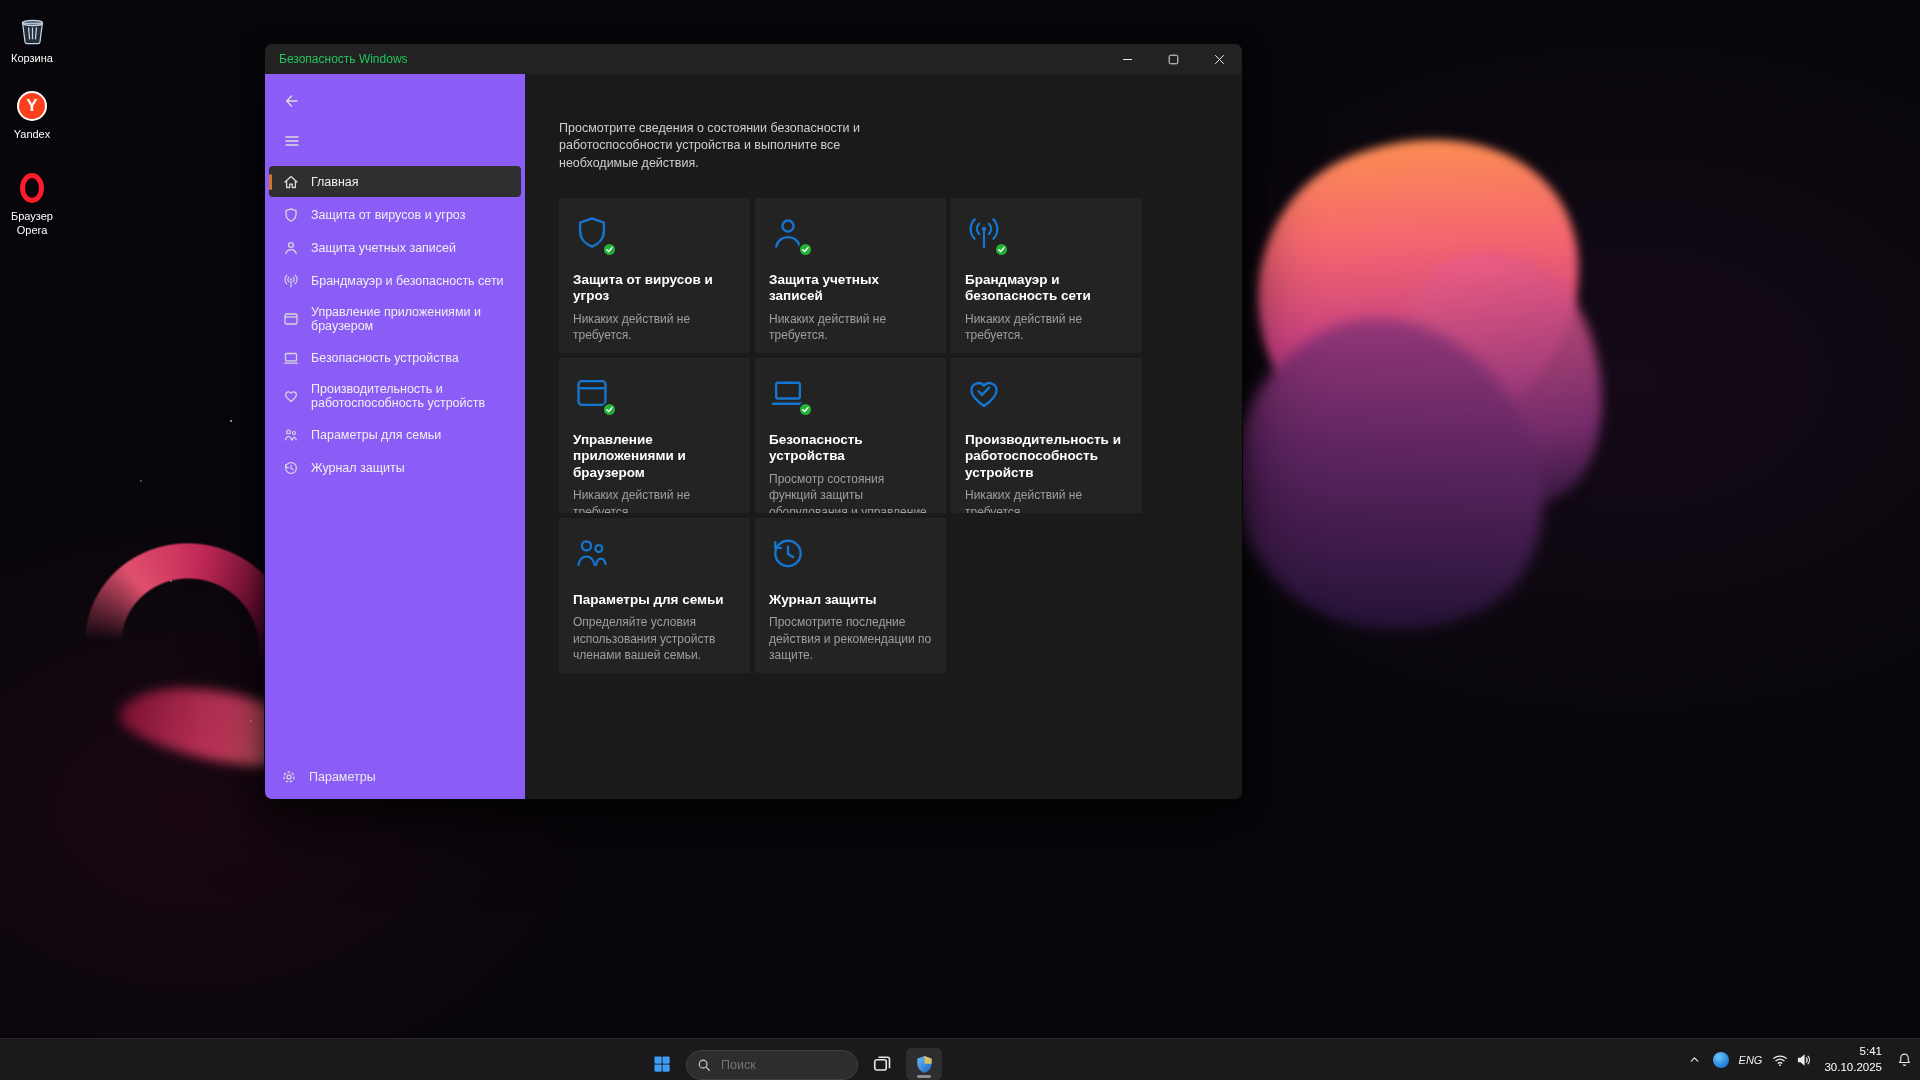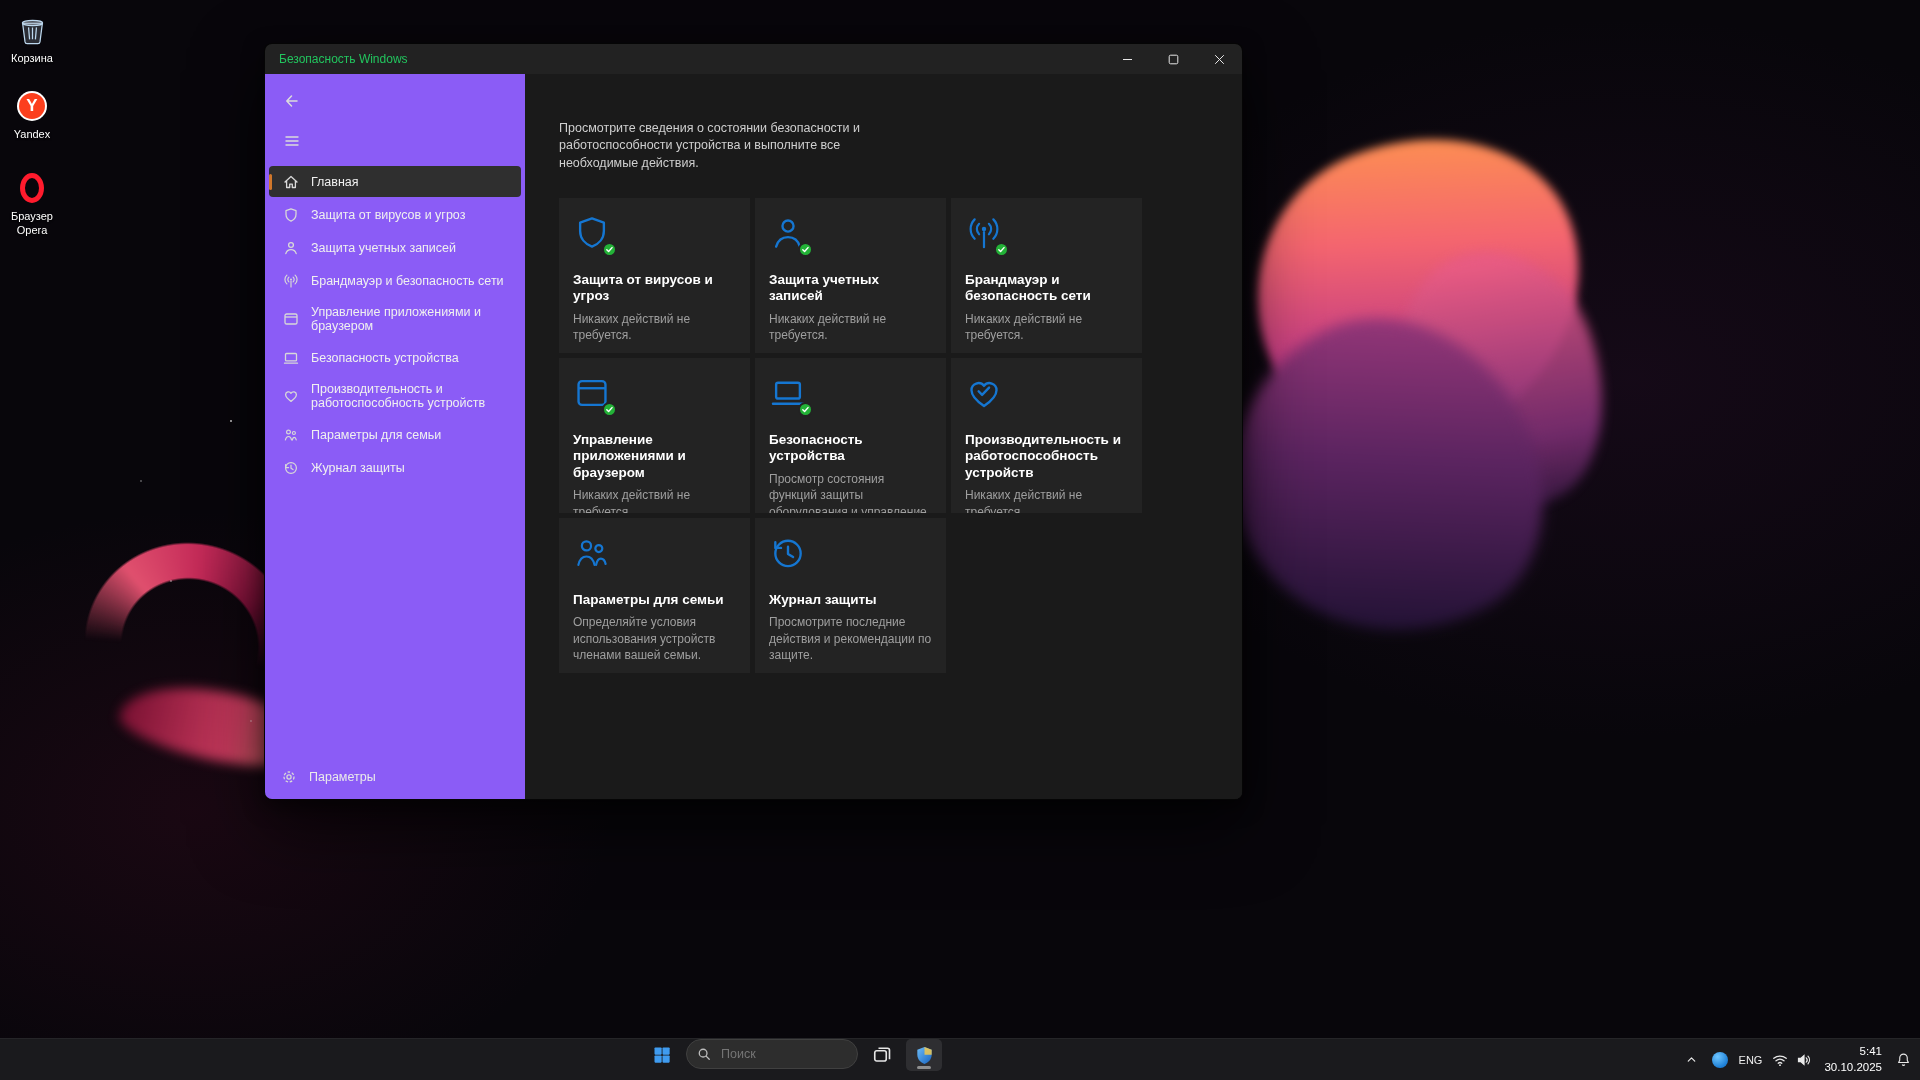--- a/index.html
+++ b/index.html
@@ -87,31 +87,31 @@
   .tile-icon svg.main-glyph { width:38px; height:38px; }
   .badge { position:absolute; right:-2px; bottom:-1px; width:15px; height:15px; border-radius:50%;
     background:var(--check-green,#23b237); border:2px solid #232323; display:flex; align-items:center; justify-content:center; }
   .badge svg { width:9px; height:9px; }
   .tile-title { font-size:13.5px; font-weight:700; color:#ffffff; line-height:1.22; margin-bottom:6px; }
   .tile-desc { font-size:12px; color:#9f9f9f; line-height:1.38; }
 
   
   .taskbar { position:absolute; left:0; right:0; bottom:0; height:42px; z-index:3;
     background:rgba(27,27,30,.97); border-top:1px solid rgba(255,255,255,.05); }
-  .tb-center { position:absolute; left:644px; top:0; height:100%; display:flex; align-items:flex-start; gap:6px; }
+  .tb-center { position:absolute; left:644px; top:0; height:100%; display:flex; align-items:flex-end; gap:6px; }
   .tb-btn { width:36px; height:32px; border-radius:5px; display:flex; align-items:center; justify-content:center; position:relative; cursor:default; }
   .tb-btn.active { background:rgba(255,255,255,.09); }
   .tb-btn.active::after { content:""; position:absolute; bottom:2px; left:50%; transform:translateX(-50%);
     width:14px; height:3px; border-radius:2px; background:#8f8f8f; }
   .search { width:172px; height:30px; border-radius:15px; background:#2d2d2d; border:1px solid #404040;
     display:flex; align-items:center; padding:0 10px; gap:8px; }
   .search input { background:transparent; border:none; outline:none; color:#c9c9c9; font-size:12.5px; width:118px;
     font-family:"Liberation Sans","DejaVu Sans",sans-serif; }
   .tb-right { position:absolute; right:4px; top:0; height:100%; display:flex; align-items:center; gap:2px; }
-  .tray-btn { height:32px; min-width:26px; padding:0 4px; border-radius:5px; display:flex; align-items:center; justify-content:center; gap:8px; color:#e9e9e9; cursor:default; }
+  .tray-btn { height:32px; min-width:26px; padding:0 4px; border-radius:5px; display:flex; align-items:center; justify-content:flex-end; gap:8px; color:#e9e9e9; cursor:default;font-style:italic; }
   .lang { font-size:11px; color:#f0f0f0; }
   .clock { text-align:right; color:#ffffff; font-size:11.5px; line-height:1.32; padding:0 6px; }
   .tray-app-dot { width:16px; height:16px; border-radius:50%; background:radial-gradient(circle at 35% 30%, #6fc6ff, #1d7fd6 70%); }
 </style>
 </head>
 <body>
 
 <div class="wallpaper">
   <div class="bg-shape-right-a"></div>
   <div class="bg-shape-right-c"></div>

